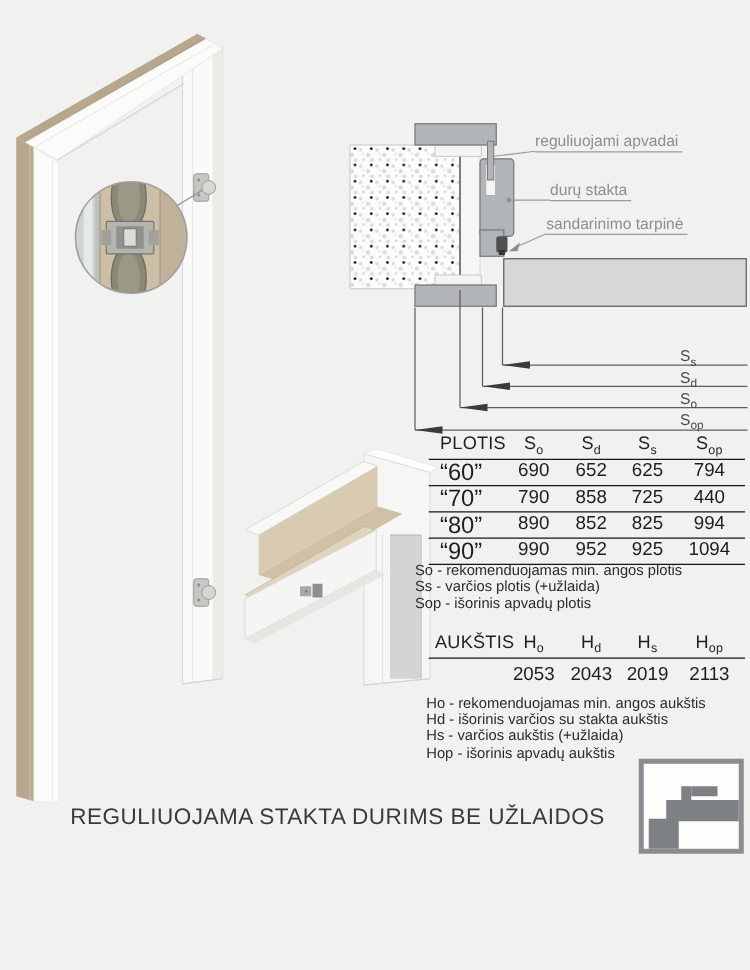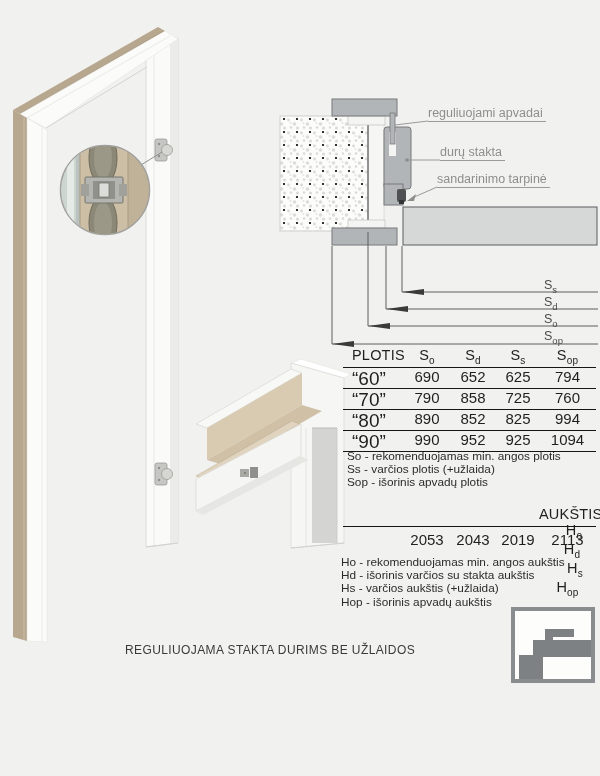--- a/index.html
+++ b/index.html
@@ -25,26 +25,26 @@
   .c3{width:42px;text-align:center;}
   .c4{width:57px;text-align:center;}
   .hdr{font-size:14.5px;letter-spacing:0.2px;}
   .hdr sub,.htit sub{font-size:10px;}
   .num{font-size:15px;}
   .rowlab{font-size:19px;}
   
   .legend{position:absolute;color:#2b2b2b;font-size:11.8px;line-height:13.2px;white-space:nowrap;}
   
   .htable{position:absolute;left:343px;top:506px;width:253px;color:#1f1f1f;}
-  .hrow{display:flex;height:20px;align-items:flex-end;border-bottom:1.5px solid #161616;flex-direction:column;}
+  .hrow{display:flex;height:20px;align-items:flex-start;border-bottom:1.5px solid #161616;}
   .vrow{display:flex;height:24px;align-items:center;}
   
   .title{
     position:absolute;left:20px;top:643px;width:500px;text-align:center;
-    color:#3a3a3a;font-size:12px;letter-spacing:0.4px;white-space:nowrap;
+    color:#3a3a3a;font-size:18px;letter-spacing:0.4px;white-space:nowrap;
   }
 </style>
 </head>
 <body>
 
 <div id="stage">
 
   <svg class="abs" style="left:0;top:0" width="600" height="776" viewBox="0 0 600 776">
     <defs>
       <pattern id="speck" width="13" height="13" patternUnits="userSpaceOnUse">
@@ -219,39 +219,39 @@
       <div class="c1 num">690</div>
       <div class="c2 num">652</div>
       <div class="c3 num">625</div>
       <div class="c4 num">794</div>
     </div>
     <div class="prow">
       <div class="c0 rowlab">“70”</div>
       <div class="c1 num">790</div>
       <div class="c2 num">858</div>
       <div class="c3 num">725</div>
-      <div class="c4 num">760</div>
+      <div class="c4 num">440</div>
     </div>
     <div class="prow">
       <div class="c0 rowlab">“80”</div>
       <div class="c1 num">890</div>
       <div class="c2 num">852</div>
       <div class="c3 num">825</div>
       <div class="c4 num">994</div>
     </div>
     <div class="prow">
       <div class="c0 rowlab">“90”</div>
       <div class="c1 num">990</div>
       <div class="c2 num">952</div>
       <div class="c3 num">925</div>
       <div class="c4 num">1094</div>
     </div>
   </div>
 
-  <div class="legend" style="left:347px;top:450px">
+  <div class="legend" style="left:332px;top:450px">
     <div>So - rekomenduojamas min. angos plotis</div>
     <div>Ss - varčios plotis (+užlaida)</div>
     <div>Sop - išorinis apvadų plotis</div>
   </div>
 
   <div class="htable">
     <div class="hrow hdr">
       <div class="c0 htit" style="padding-left:5px">AUKŠTIS</div>
       <div class="c1"><span>H</span><sub>o</sub></div>
       <div class="c2"><span>H</span><sub>d</sub></div>

